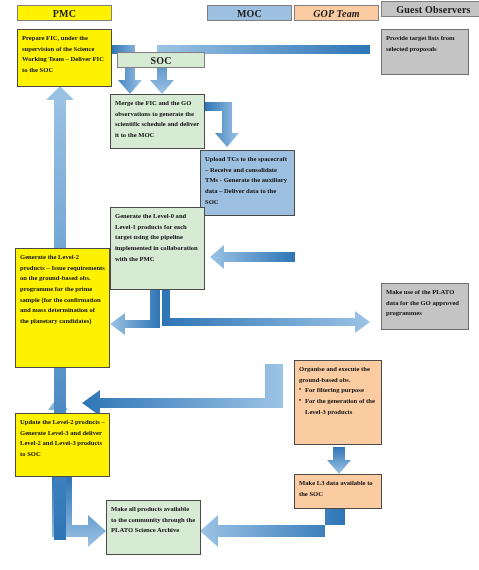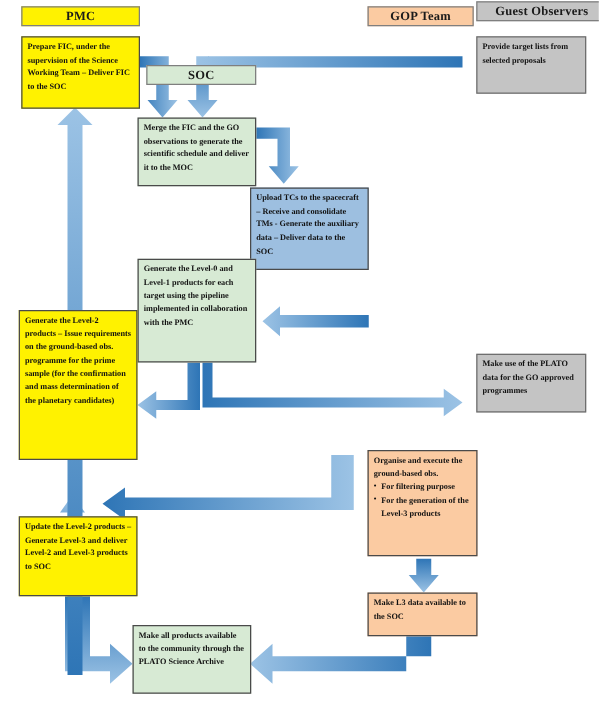--- a/index.html
+++ b/index.html
@@ -106,21 +106,24 @@
       <path d="M46,100 L60,86 L74,100 L66,100 L66,540 L54,540 L54,100 Z" fill="url(#gVu)" stroke="none"></path>
     </g>
   </svg>
 
   <div class="hdr" style="left:17px;top:5px;width:95px;background:#FFF200;border-color:#7f7f7f;">
     <span>PMC</span>
   </div>
   <div class="hdr" style="left:117px;top:5px;width:88px;background:#D7EAD4;margin-top:47px;">
     <span>SOC</span>
   </div>
-  <div class="hdr" style="left:294px;top:5px;width:85px;background:#FBCBA2;">
+  <div class="hdr" style="left:207px;top:5px;width:85px;background:#9DBFE0;">
+    <span>MOC</span>
+  </div>
+  <div class="hdr" style="left:294px;top:5px;width:85px;background:#FBCBA2;font-style:italic;">
     <span>GOP Team</span>
   </div>
   <div class="hdr" style="left:381px;top:1px;width:105px;background:#C4C4C4;">
     <span>Guest Observers</span>
   </div>
 
   <div class="box" style="left:17px;top:29px;width:95px;height:58px;background:#FFF200;">
     <span>Prepare FIC, under the supervision of the Science Working Team – Deliver FIC to the SOC</span>
   </div>
 

